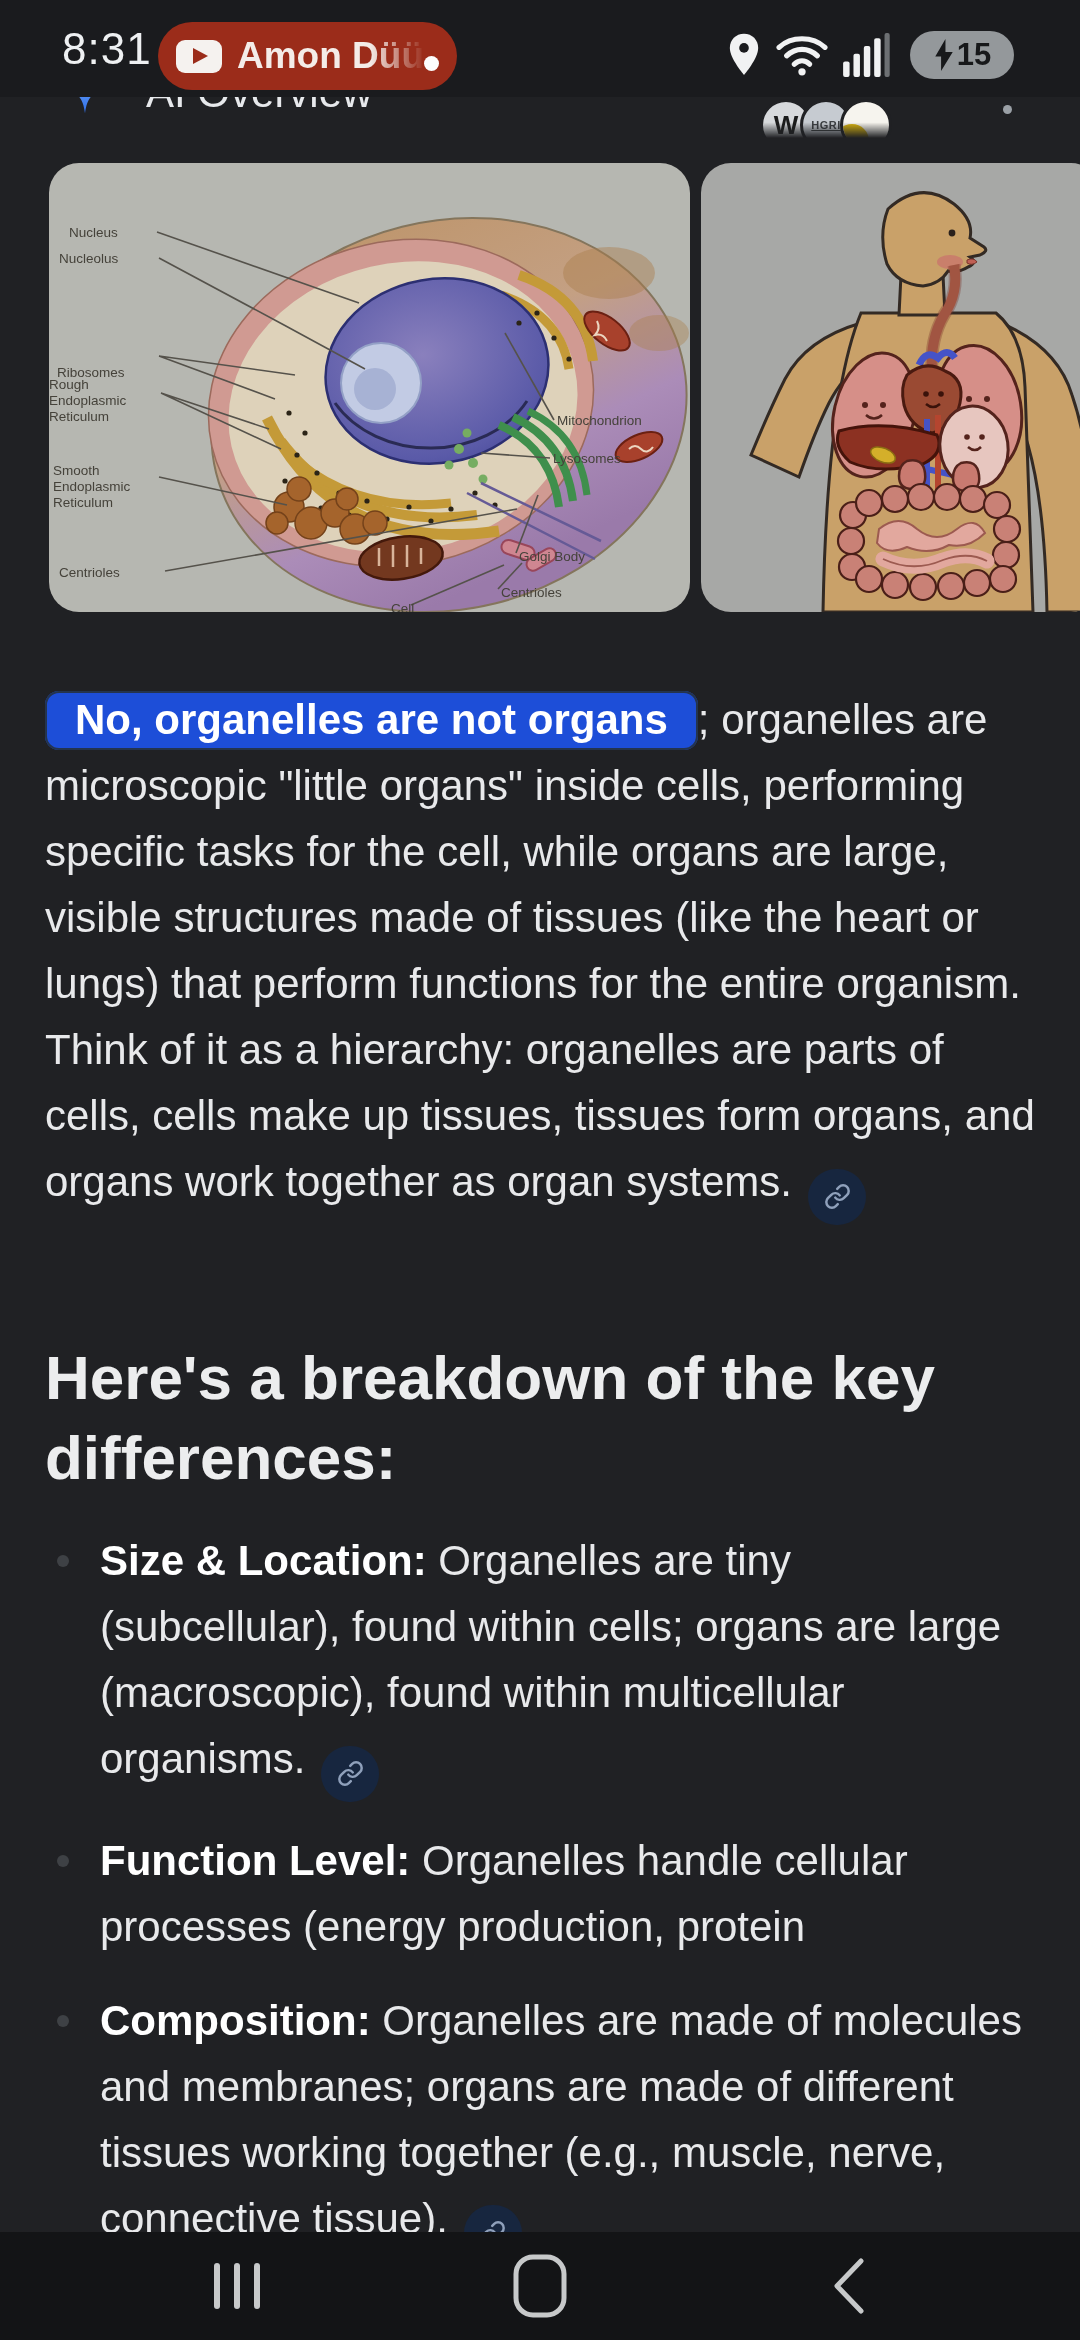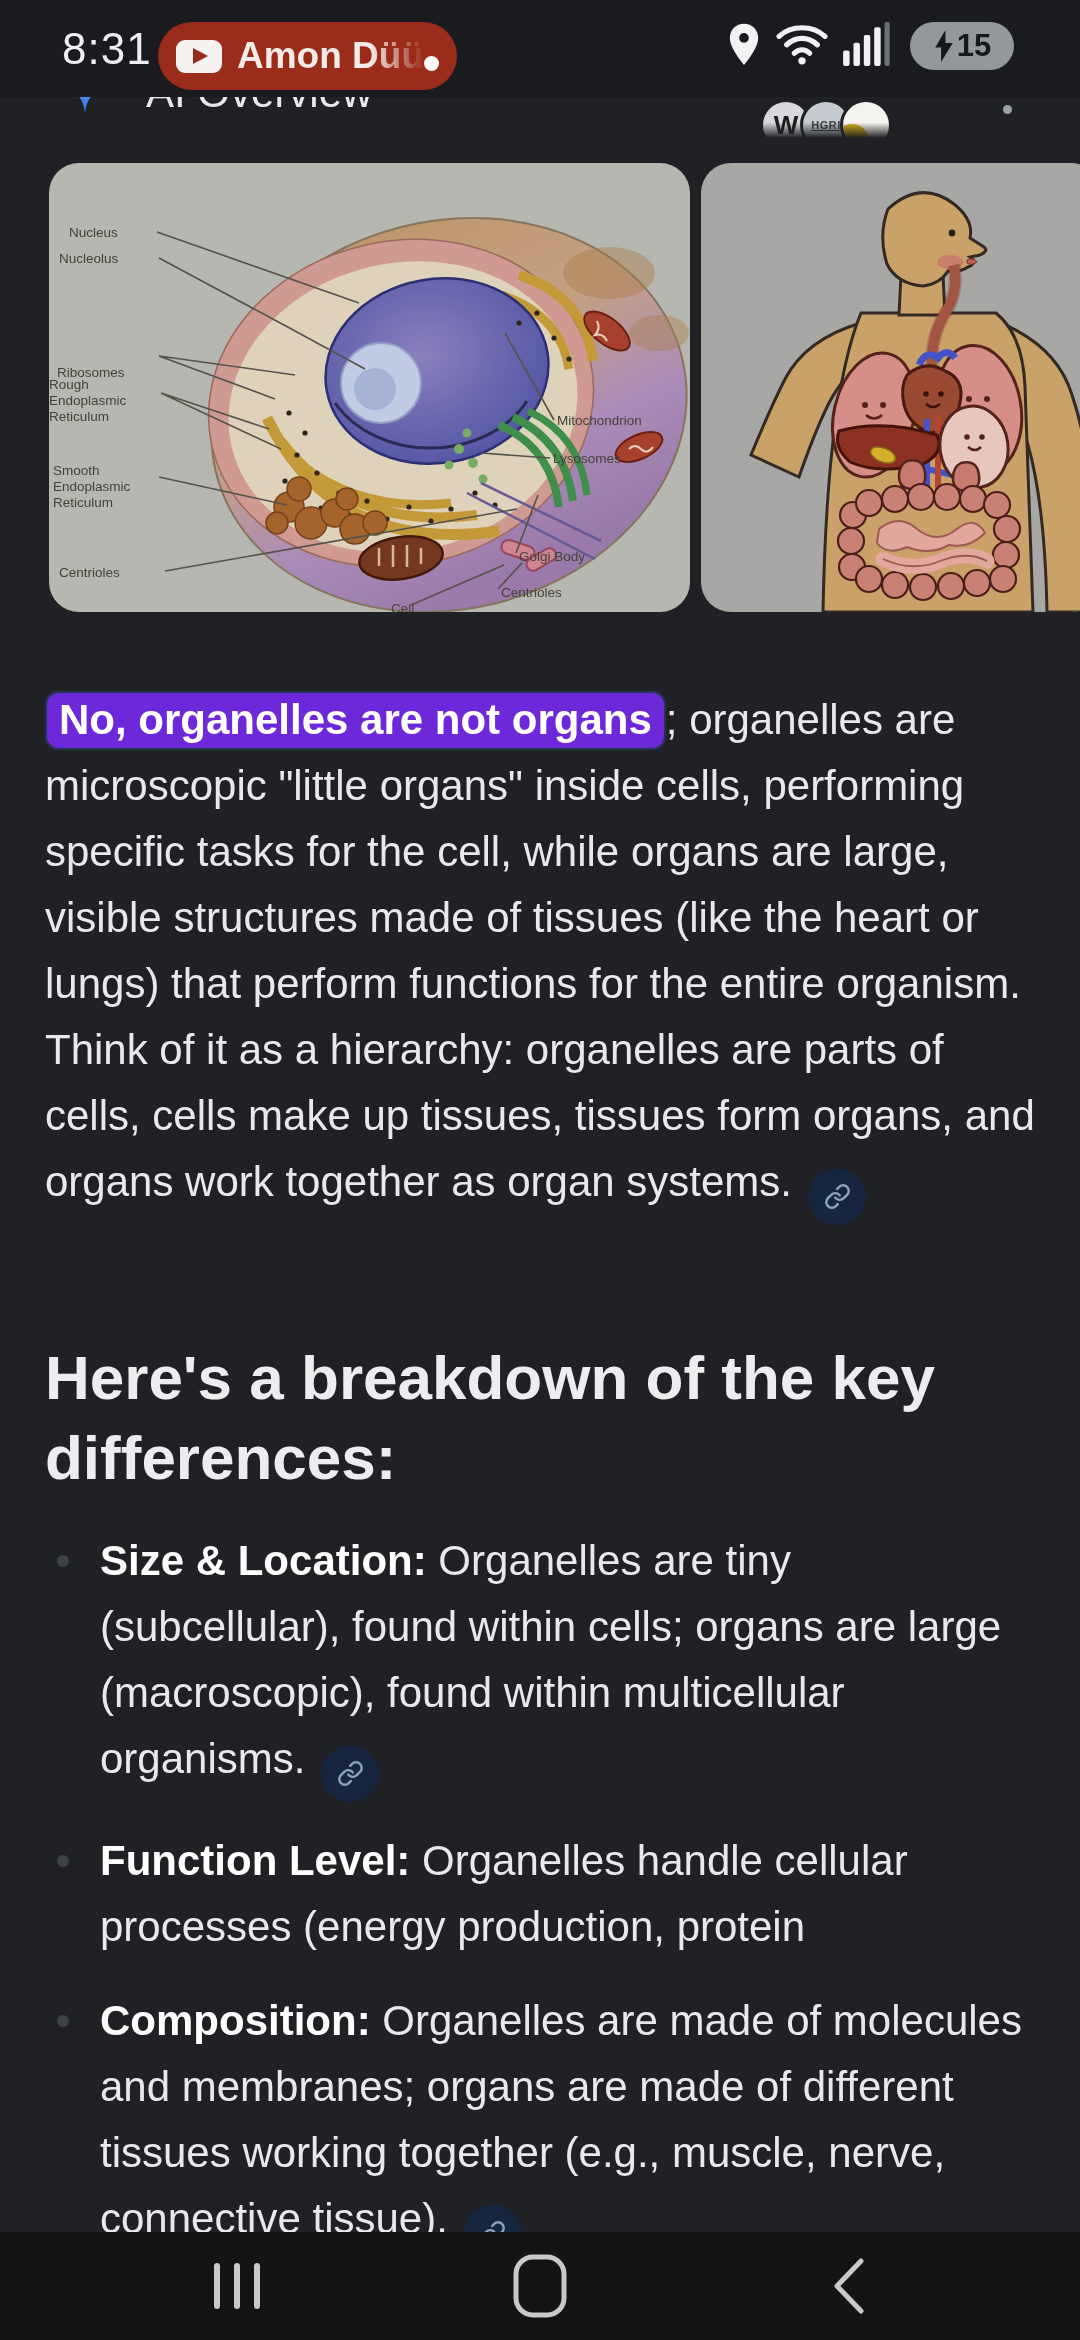--- a/index.html
+++ b/index.html
@@ -11,21 +11,21 @@
   .sb-time{position:absolute;left:62px;top:24px;font-size:44px;font-weight:400;color:#eef0f2;letter-spacing:1px;}
   .media-pill{position:absolute;left:158px;top:22px;height:68px;border-radius:34px;background:#9b2c1a;
     display:flex;align-items:center;padding:0 30px 0 18px;gap:15px;}
   .yt-badge{width:46px;height:33px;border-radius:9px;background:#f5f2ef;position:relative;flex:none;}
   .yt-badge::after{content:"";position:absolute;left:17px;top:8px;border-left:15px solid #9b2c1a;
     border-top:8px solid transparent;border-bottom:8px solid transparent;}
   .pill-text{font-size:37px;font-weight:600;color:#f4ece8;white-space:nowrap;max-width:190px;overflow:hidden;
     -webkit-mask-image:linear-gradient(90deg,#000 70%,transparent 99%);
     mask-image:linear-gradient(90deg,#000 70%,transparent 99%);}
   .notif-dot{position:absolute;left:424px;top:56px;width:15px;height:15px;border-radius:50%;background:#fdfdfd;}
-  .sb-right{position:absolute;right:66px;top:22px;height:66px;display:flex;align-items:flex-start;gap:15px;}
+  .sb-right{position:absolute;right:66px;top:22px;height:66px;display:flex;align-items:center;gap:15px;}
   .batt{height:48px;min-width:80px;border-radius:24px;background:#94989b;display:flex;align-items:center;
     justify-content:center;gap:2px;padding:0 12px;}
   .batt-num{font-size:31px;font-weight:700;color:#17181a;}
 
   
   .header-sliver{position:absolute;top:97px;left:0;width:1080px;height:45px;overflow:hidden;}
   .header-row{position:absolute;top:-34px;left:0;width:1080px;height:80px;}
   .sparkle{position:absolute;left:62px;top:8px;}
   .hdr-title{position:absolute;left:146px;top:6px;font-size:42px;line-height:48px;font-weight:500;color:#e7e9ec;}
   .avatars{position:absolute;left:760px;top:36px;display:flex;
@@ -43,21 +43,21 @@
   
   .images-row{position:absolute;top:163px;left:49px;height:449px;display:flex;gap:11px;}
   .img-card{position:relative;height:449px;border-radius:30px;overflow:hidden;flex:none;}
   .cell-card{width:641px;background:#b6b7b1;}
   .body-card{width:400px;background:#a7a8a6;}
   .cell-lbl{position:absolute;font-size:13.5px;line-height:16px;color:#45423a;}
   .lbl-r{text-align:left;}
 
   
   .answer{position:absolute;top:645px;left:45px;width:1000px;font-size:42px;line-height:66px;color:#e8e9eb;}
-  .hl{background:#6d28d9;border:2px solid #24344e;border-radius:14px;padding:3px 12px 5px;font-weight:700;color:#fff;}
+  .hl{background:#1d4ed8;border:2px solid #24344e;border-radius:14px;padding:3px 28px 5px;font-weight:700;color:#fff;}
   .linkchip{display:inline-flex;width:58px;height:56px;border-radius:28px;background:#17263f;
     align-items:center;justify-content:center;vertical-align:-14px;margin-left:16px;}
 
   .heading{position:absolute;top:1338px;left:45px;width:990px;font-size:62px;line-height:80px;font-weight:700;color:#ecedee;margin:0;}
 
   
   .bullets{position:absolute;top:1528px;left:45px;width:995px;margin:0;padding:0;list-style:none;}
   .bullets li{position:relative;padding-left:55px;font-size:42px;line-height:66px;color:#e8e9eb;}
   .bullets li + li{margin-top:26px;}
   .bullets li:nth-child(3){margin-top:28px;}

